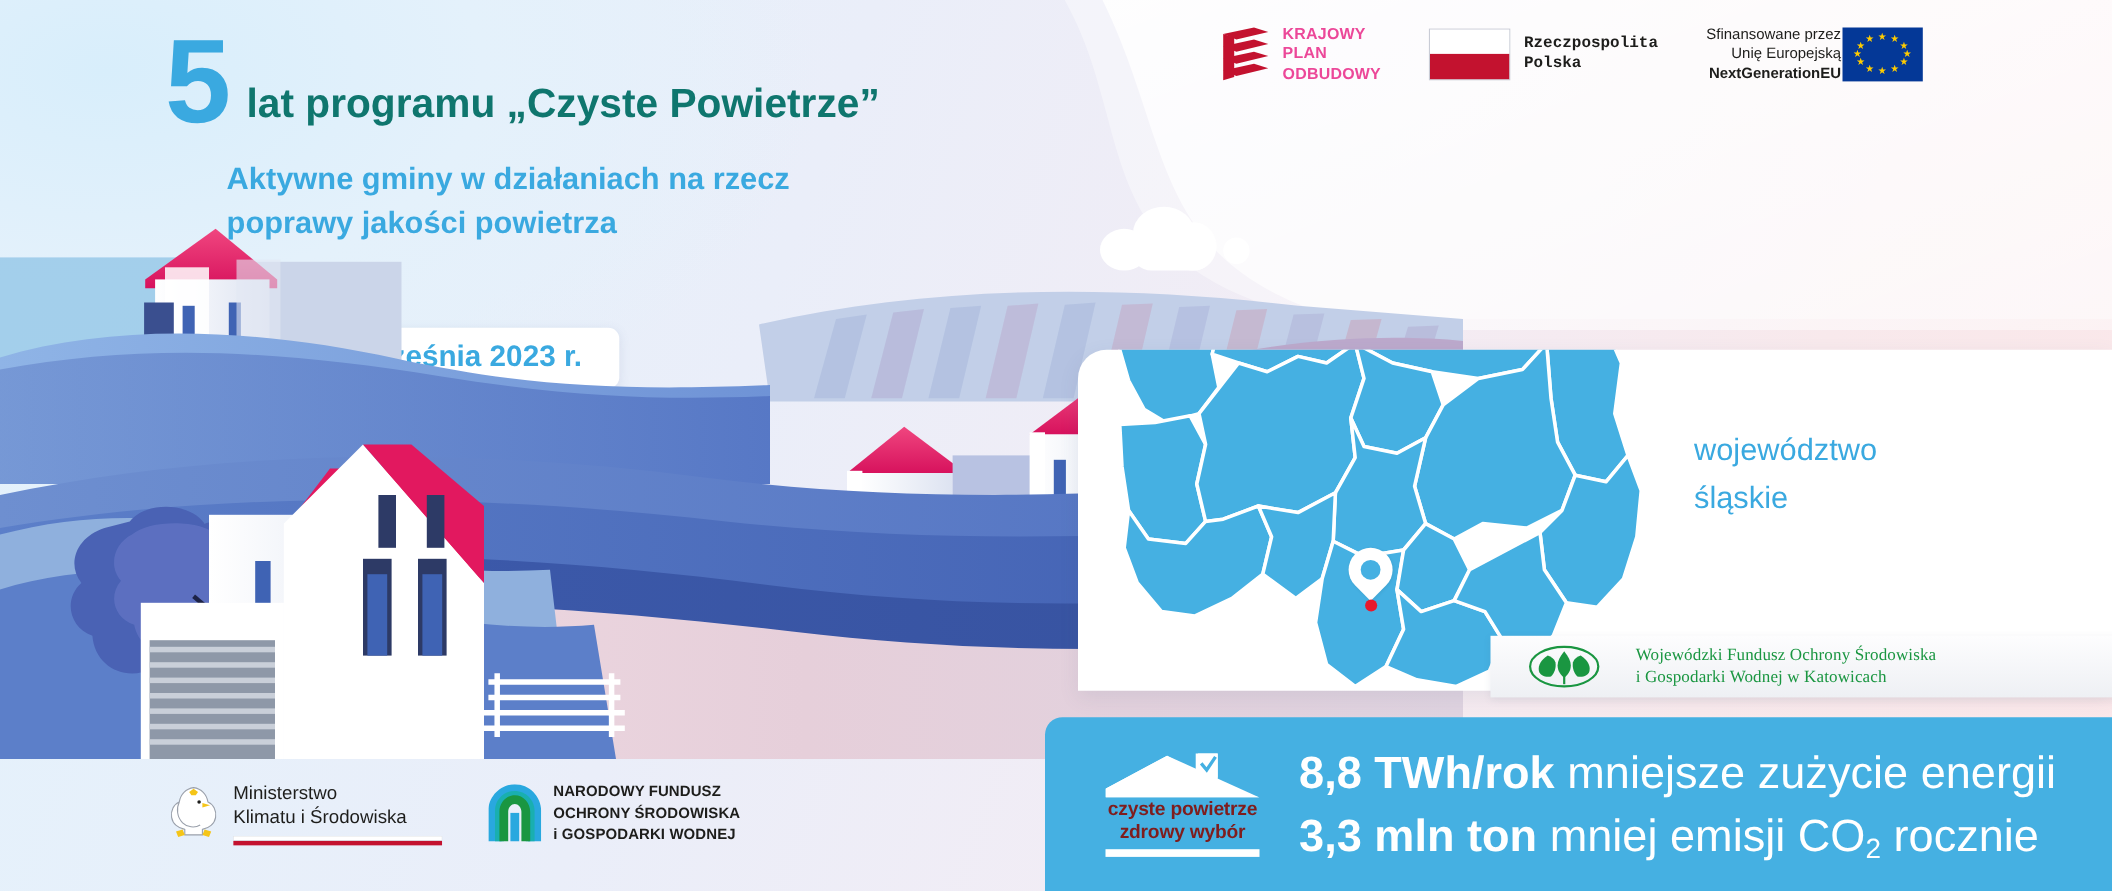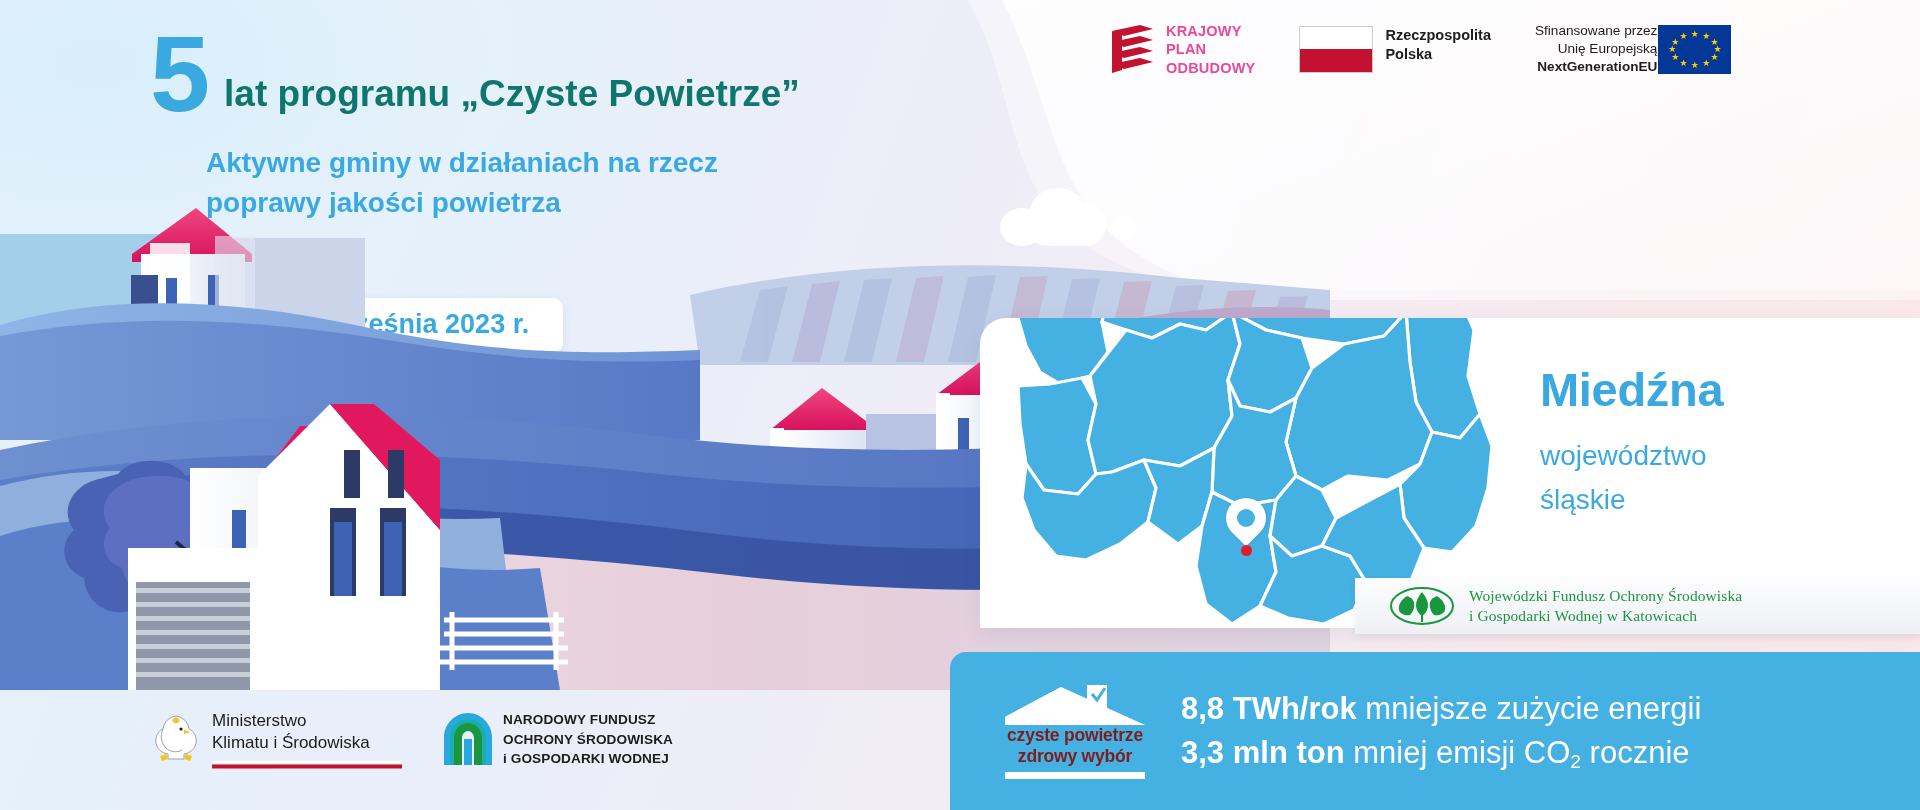--- a/index.html
+++ b/index.html
@@ -55,21 +55,21 @@
   
   .toplogos{
     position:absolute;top:22px;left:1110px;
     display:flex;align-items:center;gap:44px;
   }
   .logo-kpo{display:flex;align-items:center;gap:11px;}
   .kpo-mark{width:45px;height:52px;}
   .kpo-text{
     font-size:14.5px;font-weight:700;color:#ec4899;line-height:1.26;letter-spacing:.2px;
   }
-  .logo-rp{display:flex;gap:12px;}
+  .logo-rp{display:flex;align-items:center;gap:12px;font-family:Liberation Mono, monospace;}
   .flag-pl{width:74px;height:47px;border:1px solid #c9ccd6;box-sizing:border-box;}
   .flag-pl .w{height:50%;background:#fff;}
   .flag-pl .r{height:50%;background:#c3122f;}
   .rp-text{font-size:14.5px;font-weight:700;color:#1d1d1b;line-height:1.3;}
   .logo-eu{display:flex;align-items:center;gap:1px;}
   .eu-text{font-size:13.6px;color:#1d1d1b;line-height:1.32;text-align:right;}
   .eu-text .b{font-weight:700;}
   .flag-eu{width:73px;height:49px;background:#043897;position:relative;}
   .flag-eu .star{
     position:absolute;color:#ffcc00;font-size:9px;line-height:9px;
@@ -113,40 +113,40 @@
   
   .wfos-strip{
     position:absolute;left:1355px;top:578px;width:565px;height:56px;
     background:linear-gradient(180deg,#fdfdfe 0%,#eef0f4 100%);
     display:flex;align-items:center;gap:14px;padding-left:34px;
     box-shadow:0 2px 7px rgba(80,95,130,.10);
   }
   .wfos-mark{width:66px;height:40px;flex:0 0 auto;}
   .wfos-text{
     font-family:"Liberation Serif", serif;
-    font-size:15.5px;color:#1a9641;line-height:1.3;font-weight:400;letter-spacing:.1px;
+    font-size:15.5px;color:#1a9641;line-height:1.3;font-weight:400;letter-spacing:.1px;margin-left:18px;
   }
 
   
   .bluebanner{
     position:absolute;left:950px;top:652px;width:970px;height:158px;
     background:#45b0e2;border-top-left-radius:16px;
     display:flex;align-items:center;
   }
   .cp-logo{
     margin-left:55px;width:140px;flex:0 0 auto;
     display:flex;flex-direction:column;align-items:center;
   }
   .cp-house{width:140px;height:42px;}
   .cp-l1,.cp-l2{
     color:#7f1d1d;font-weight:700;font-size:17.5px;line-height:1.22;letter-spacing:-.2px;
   }
   .cp-rule{width:140px;height:7px;background:#fff;margin-top:5px;}
   .stats{margin-left:36px;color:#fff;}
-  .stat{font-size:31px;line-height:1.42;white-space:nowrap;font-weight:400;}
+  .stat{font-size:41px;line-height:1.42;white-space:nowrap;font-weight:400;}
   .stat b{font-weight:700;}
   .stat sub{font-size:.62em;vertical-align:baseline;position:relative;top:.24em;}
 
   
   .botlogos{
     position:absolute;left:150px;top:710px;display:flex;align-items:center;gap:42px;
   }
   .mkis{display:flex;align-items:center;gap:10px;}
   .eagle{width:52px;height:56px;}
   .mkis-right{display:flex;flex-direction:column;}
@@ -430,21 +430,20 @@
     </svg>
 
     <div class="pin" style="left:246px;top:180px;">
       <div class="drop"></div>
       <div class="hole"></div>
       <div class="dot"></div>
     </div>
   </div>
 
   <div class="gminabox">
-    <div class="gmina-name">Miedźna</div>
     <div class="gmina-woj">województwo</div>
     <div class="gmina-woj" style="margin-top:6px">śląskie</div>
   </div>
 
   <div class="wfos-strip">
     <svg class="wfos-mark" viewBox="0 0 66 40">
       <ellipse cx="33" cy="20" rx="31" ry="18" fill="none" stroke="#1a9641" stroke-width="2"></ellipse>
       <g fill="#1a9641">
         <path d="M33 6 C29 11 27 15 27 19 C27 24 30 28 33 30 C36 28 39 24 39 19 C39 15 37 11 33 6 Z"></path>
         <path d="M18 10 C12 14 9 19 10 24 C11 28 16 30 21 29 C24 26 26 21 25 16 C24 13 21 11 18 10 Z"></path>

